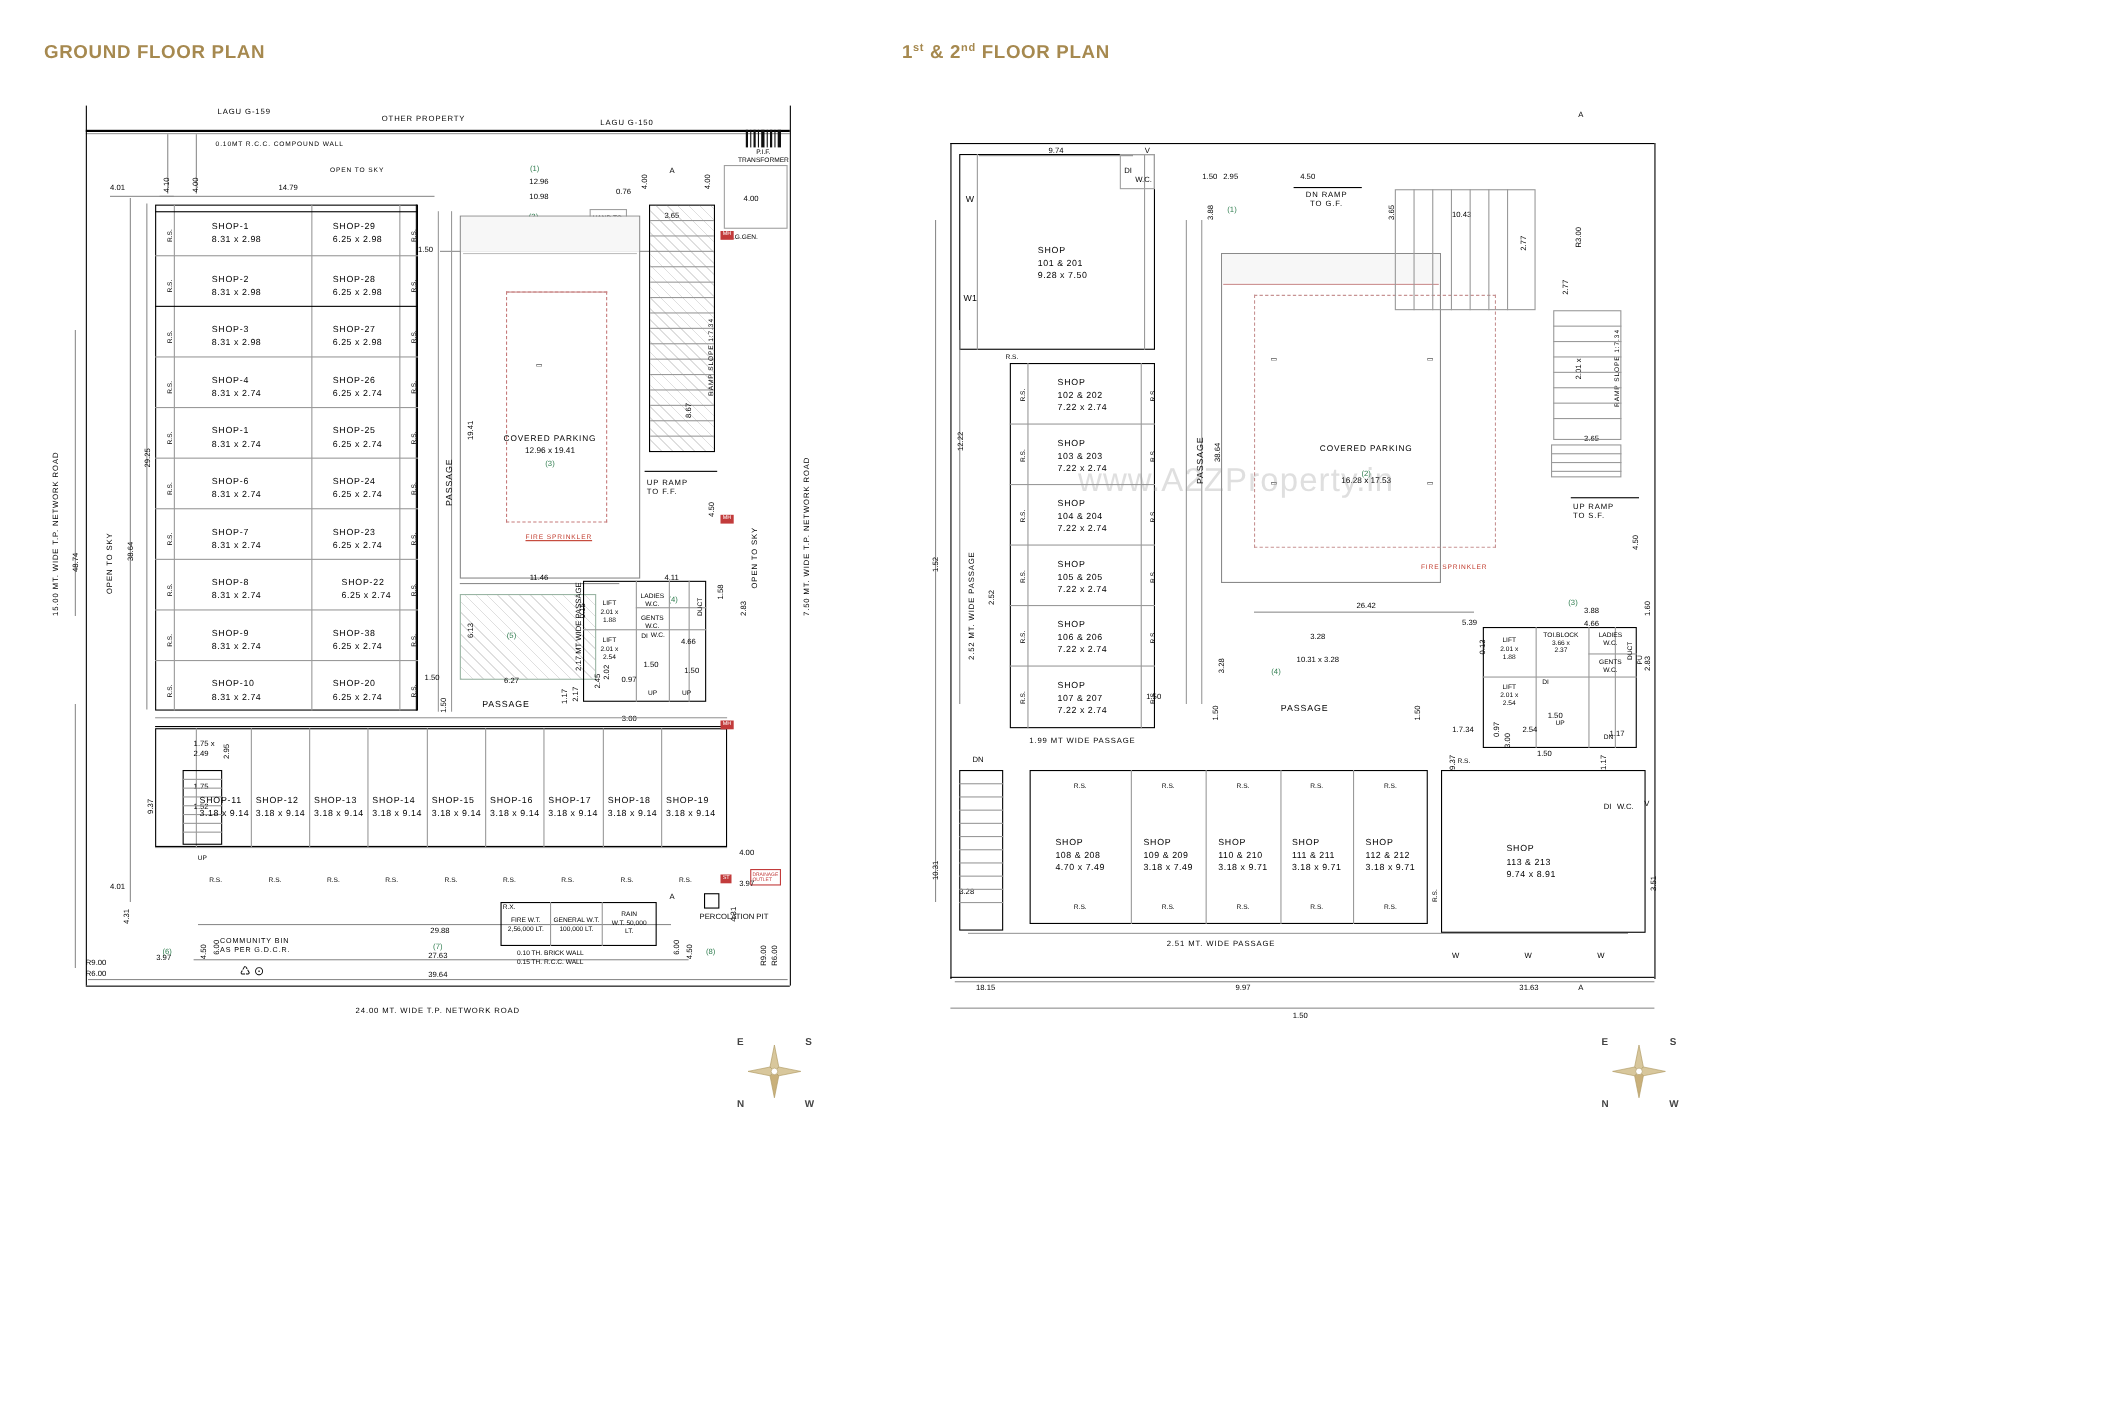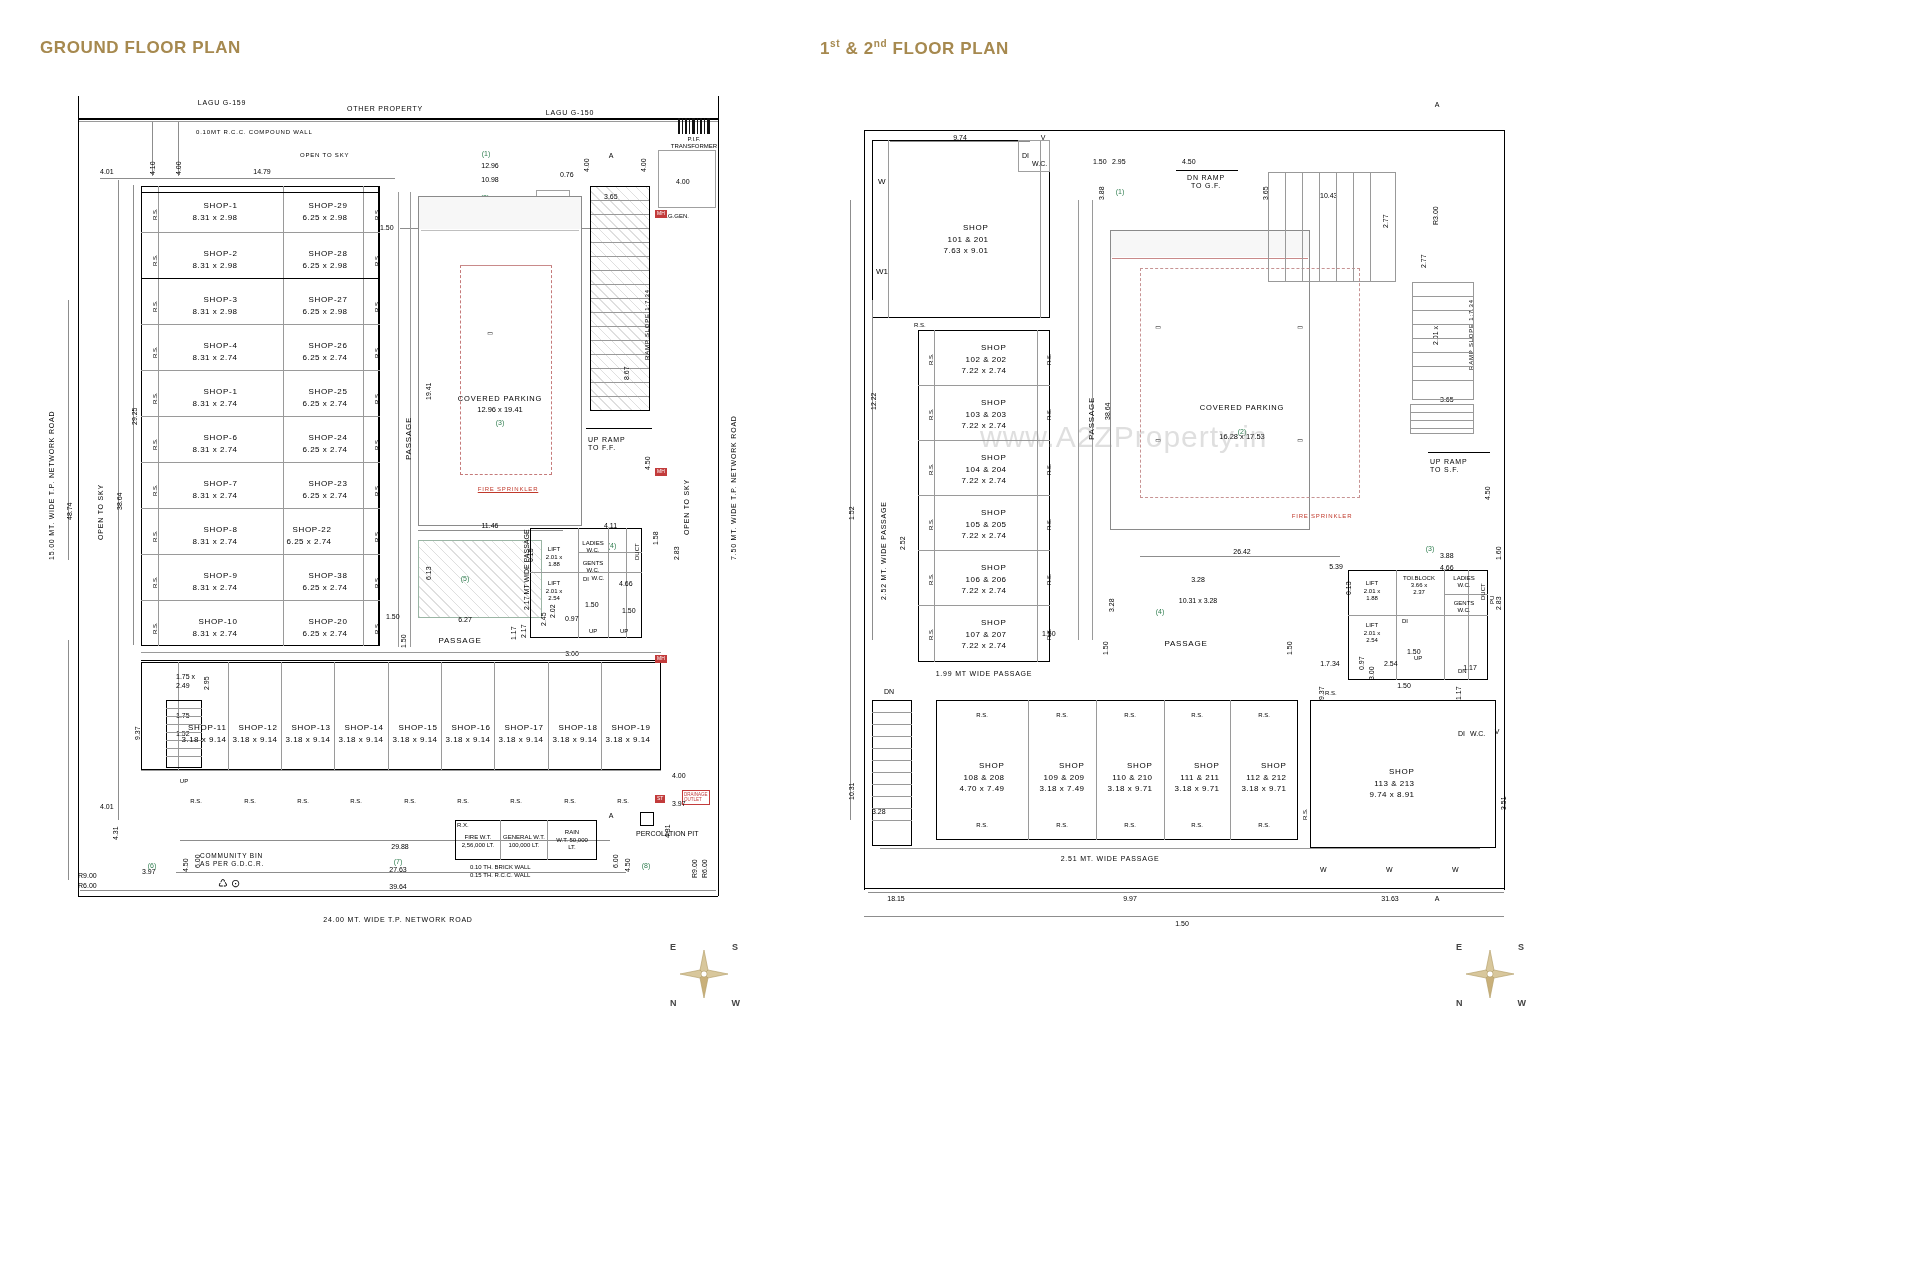--- a/index.html
+++ b/index.html
@@ -47,21 +47,21 @@
   .f65 { font-size: 6.5px; }
   .f7 { font-size: 7px; }
   .f75 { font-size: 7.5px; }
   .f8 { font-size: 8px; }
   .ls { letter-spacing: .8px; }
   .green { color: #2f7d4f; }
   .redt { color: #c0392b; }
 
   .shoplbl {
     position: absolute;
-    text-align: right;
+    text-align: left;
     transform: translateX(-50%);
     font-size: 8px;
     letter-spacing: .5px;
     line-height: 1.45;
     white-space: nowrap;
   }
   .shoplbl .nm { letter-spacing: .7px; }
 
   .hatch {
     position: absolute;
@@ -283,21 +283,21 @@
     <div>6.25 x 2.74</div>
   </div>
   <div class="shoplbl" style="left:325px; top:432px;">
     <div class="nm">SHOP-24</div>
     <div>6.25 x 2.74</div>
   </div>
   <div class="shoplbl" style="left:325px; top:478px;">
     <div class="nm">SHOP-23</div>
     <div>6.25 x 2.74</div>
   </div>
-  <div class="shoplbl" style="left:309px; top:524px;">
+  <div class="shoplbl" style="left:333px; top:524px;">
     <div class="nm">SHOP-22</div>
     <div>6.25 x 2.74</div>
   </div>
   <div class="shoplbl" style="left:325px; top:570px;">
     <div class="nm">SHOP-38</div>
     <div>6.25 x 2.74</div>
   </div>
   <div class="shoplbl" style="left:325px; top:616px;">
     <div class="nm">SHOP-20</div>
     <div>6.25 x 2.74</div>
@@ -530,21 +530,21 @@
 
   <div class="t f7 c" style="left:1437px; top:101px;">A</div>
   <div class="t f7 c" style="left:1437px; top:895px;">A</div>
 
   <div class="box" style="left:872px; top:140px; width:178px; height:178px;"></div>
   <div class="ln v thin" style="left:888px; top:140px; height:178px;"></div>
   <div class="ln v thin" style="left:1040px; top:140px; height:178px;"></div>
   <div class="shoplbl" style="left:966px; top:222px;">
     <div class="nm">SHOP</div>
     <div>101 &amp; 201</div>
-    <div>7.63 x 9.01</div>
+    <div>9.28 x 7.50</div>
   </div>
   <div class="t f8" style="left:878px; top:178px;">W</div>
   <div class="t f8" style="left:876px; top:268px;">W1</div>
   <div class="t f7 c" style="left:960px; top:134px;">9.74</div>
   <div class="ln h dim" style="left:890px; top:141px; width:140px;"></div>
   <div class="t f7 c" style="left:1043px; top:134px;">V</div>
   <div class="t f7" style="left:1022px; top:152px;">DI</div>
   <div class="t f7" style="left:1032px; top:160px;">W.C.</div>
   <div class="boxthin" style="left:1018px; top:140px; width:32px; height:32px;"></div>
 

